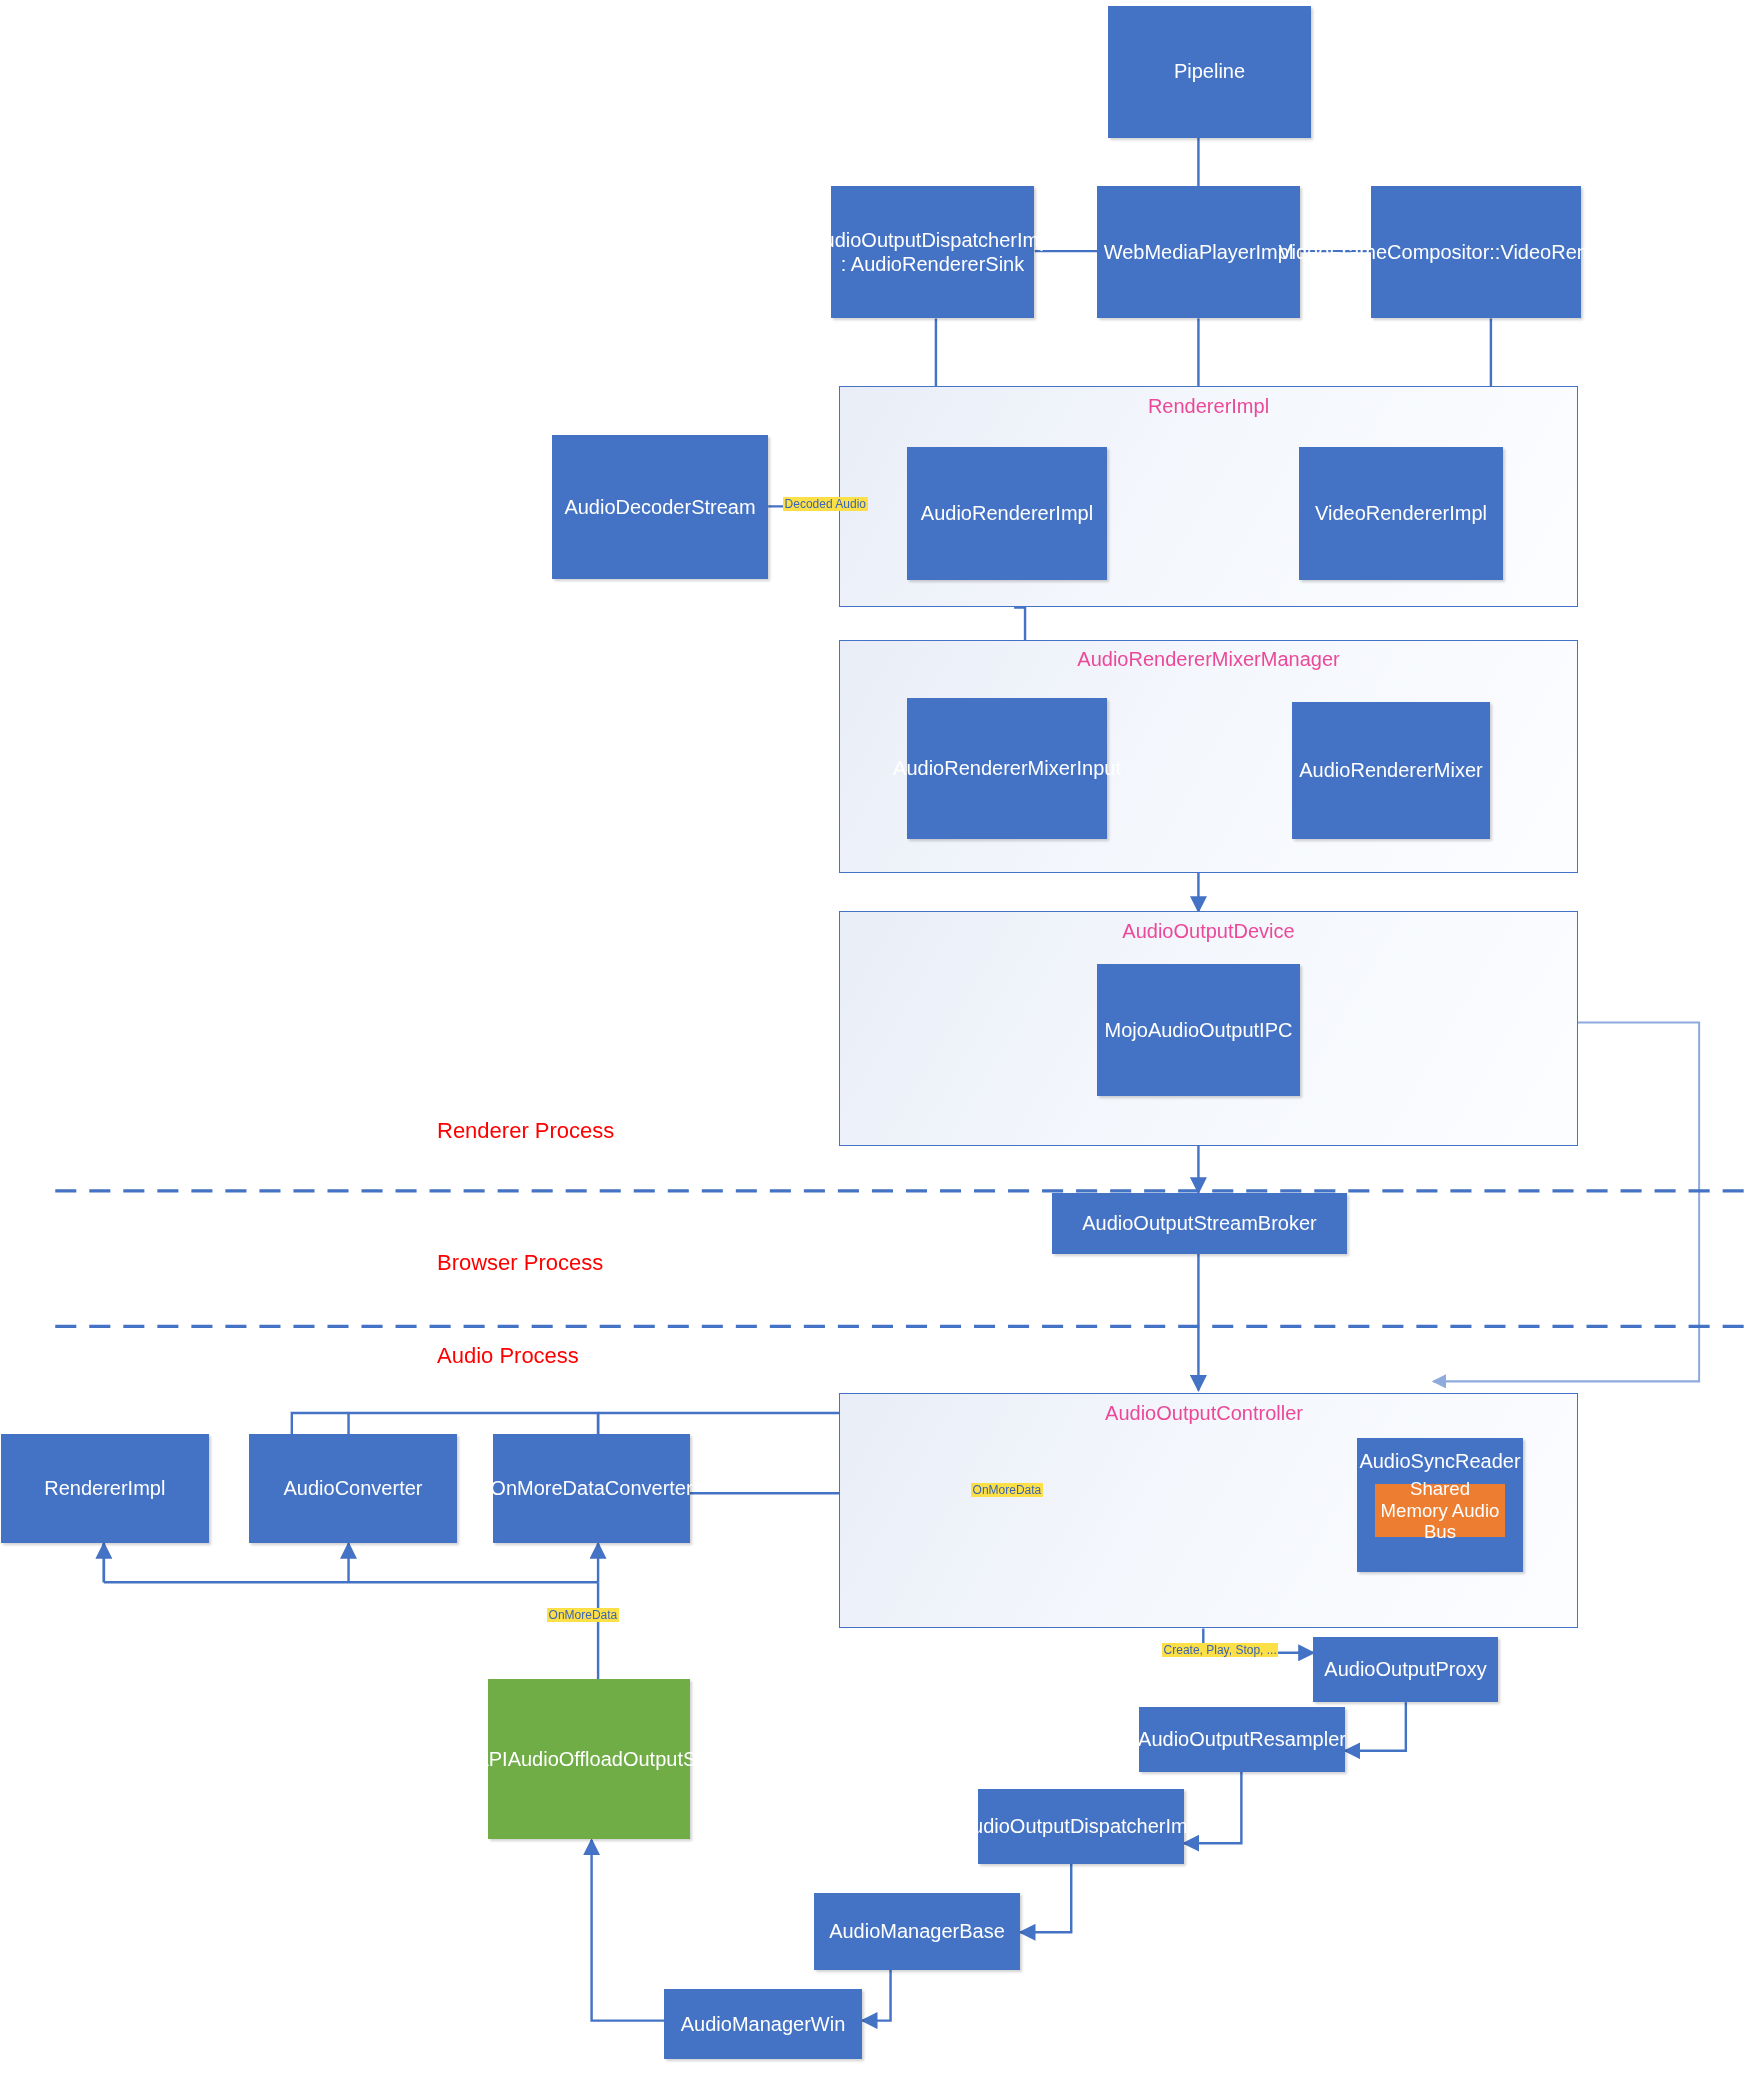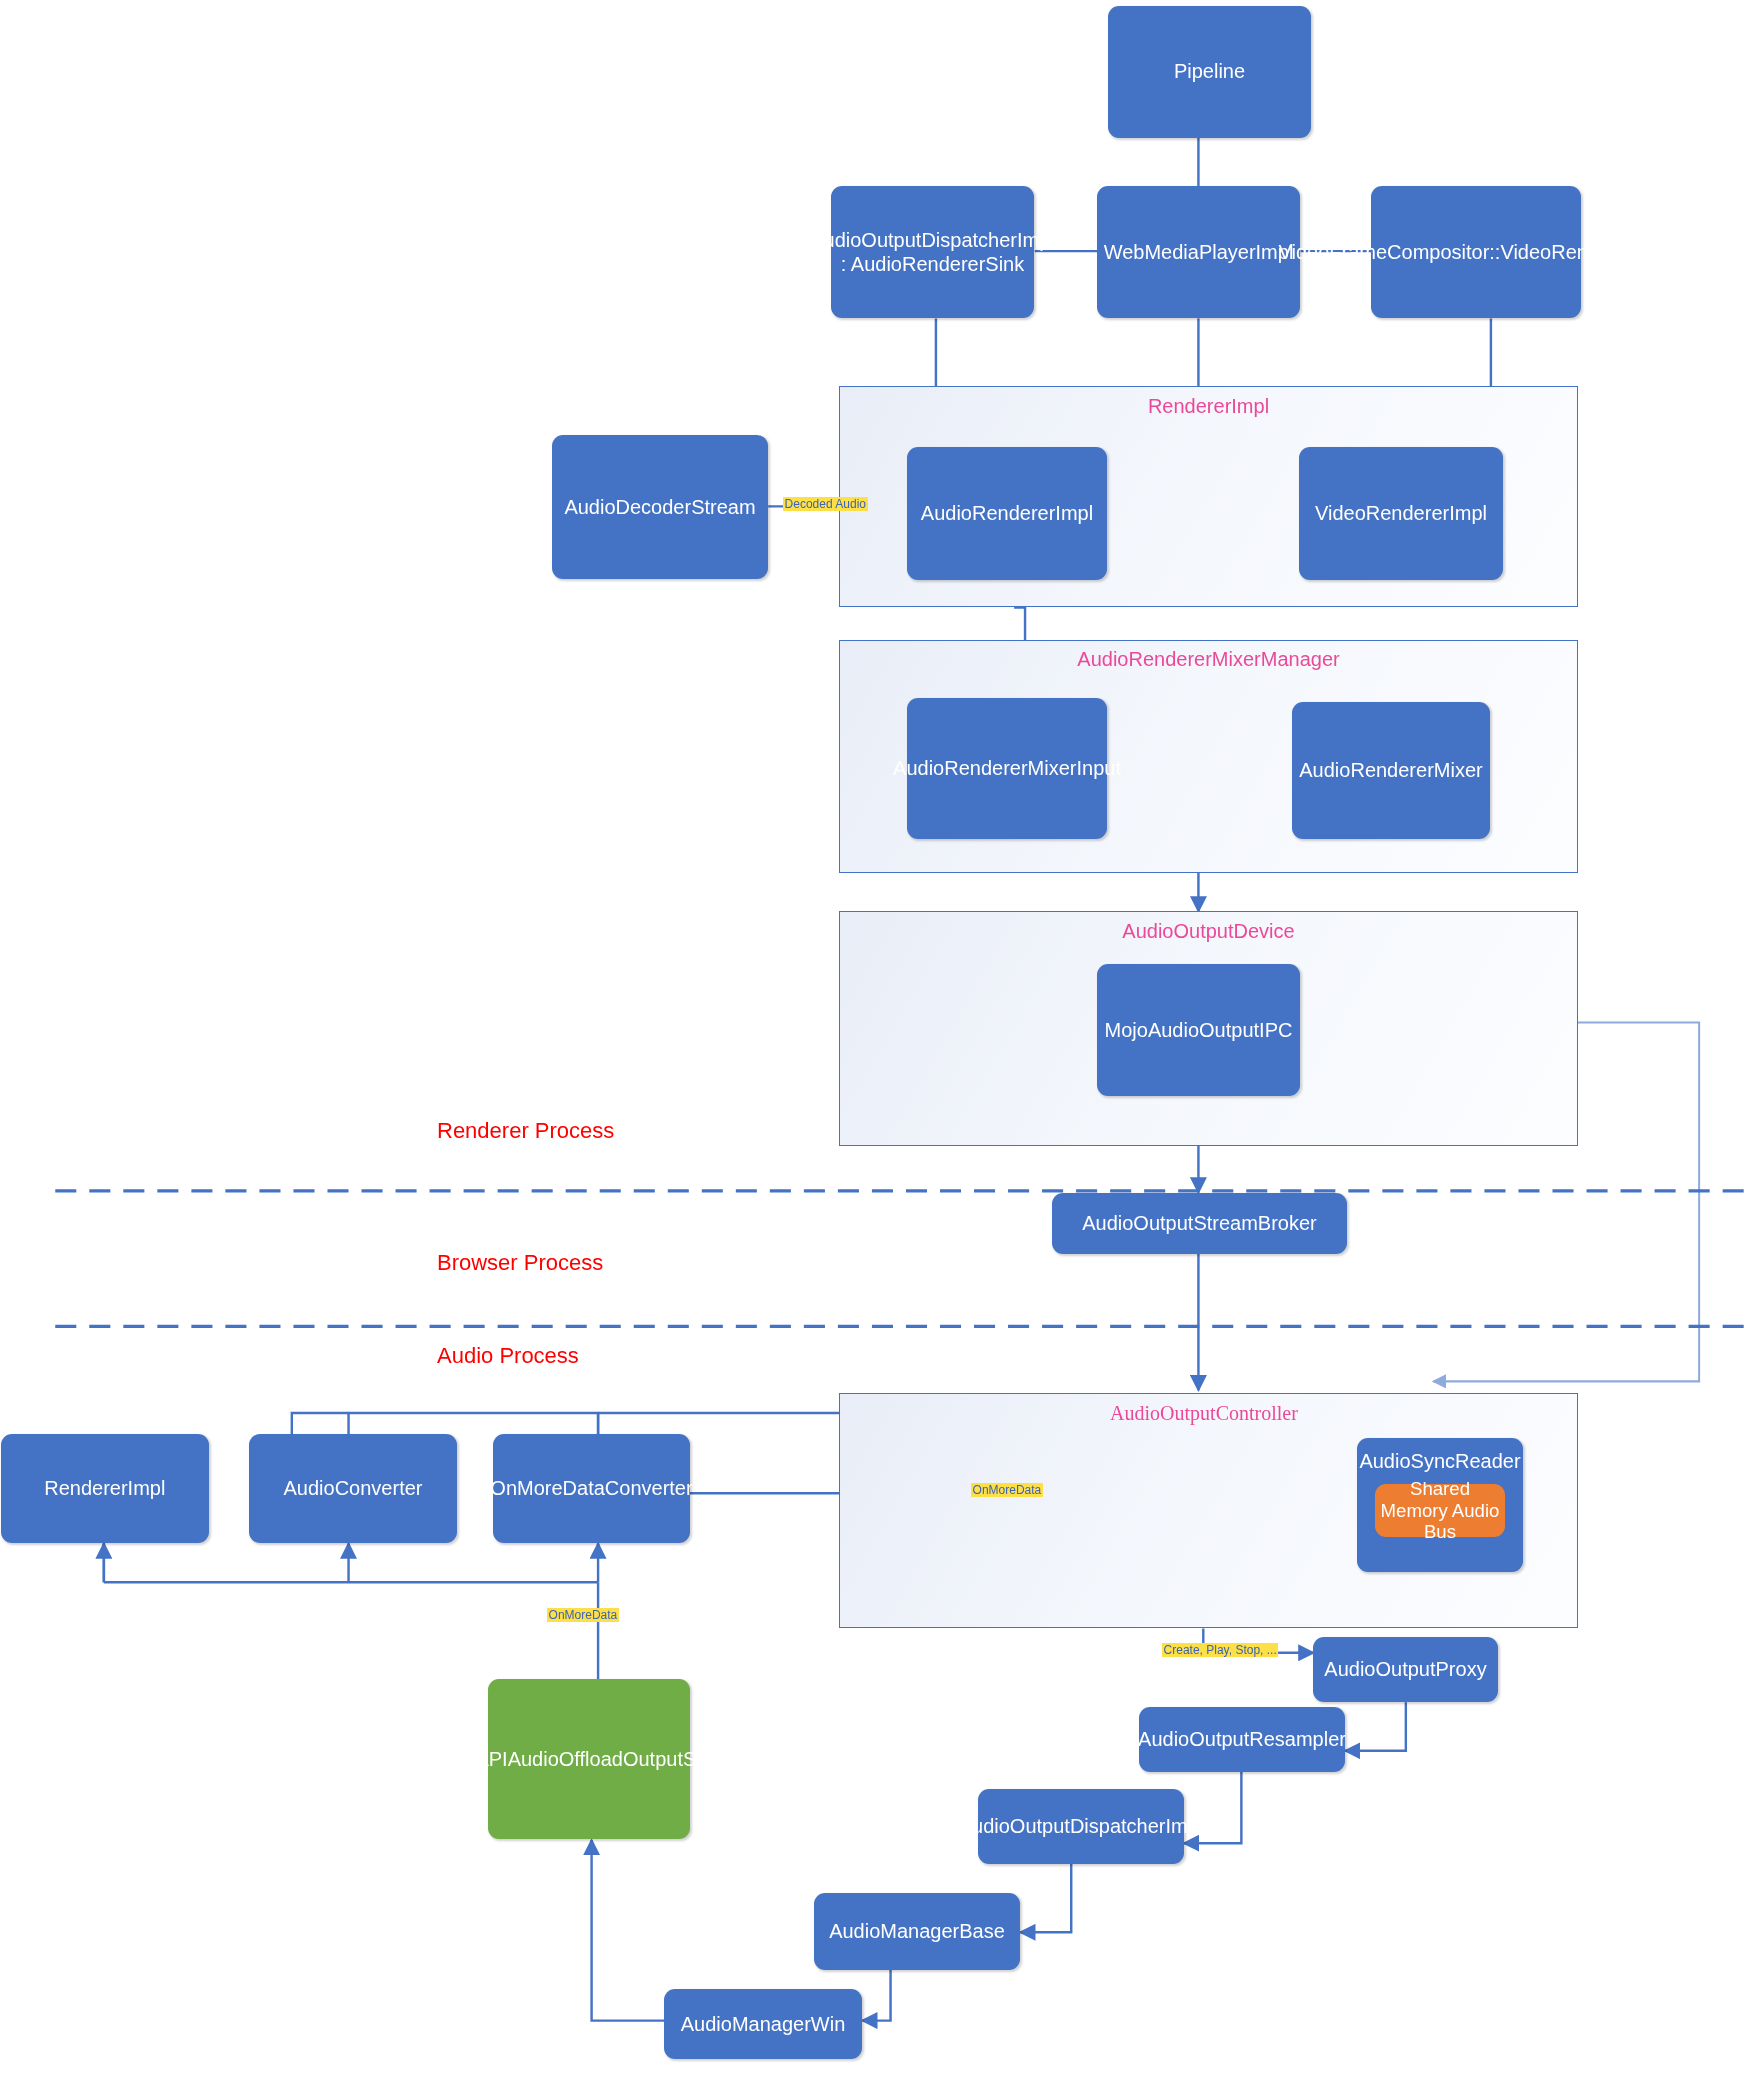--- a/index.html
+++ b/index.html
@@ -28,21 +28,20 @@
     display: flex;
     align-items: center;
     justify-content: center;
     text-align: center;
     color: #ffffff;
     font-size: 20px;
     line-height: 1.22;
     box-sizing: border-box;
     padding: 1.6px 4.9px;
     z-index: 5;
-    border-radius: 11px;
   }
   .node.blue {
     background: #4472C4;
     box-shadow: 1.6px 1.6px 2.4px rgba(0,0,0,0.18);
   }
   .node.green {
     background: #70AD47;
     box-shadow: 1.6px 1.6px 2.4px rgba(0,0,0,0.18);
   }
   .node.orange {
@@ -101,21 +100,21 @@
   <div class="group" style="left:839px; top:386px; width:739px; height:221px;"></div>
   <div class="group-title" style="left:839px; top:395px; width:739px;">RendererImpl</div>
 
   <div class="group" style="left:839px; top:640px; width:739px; height:233px;"></div>
   <div class="group-title" style="left:839px; top:648px; width:739px;">AudioRendererMixerManager</div>
 
   <div class="group" style="left:839px; top:911px; width:739px; height:235px;"></div>
   <div class="group-title" style="left:839px; top:920px; width:739px;">AudioOutputDevice</div>
 
   <div class="group" style="left:839px; top:1393px; width:739px; height:235px;"></div>
-  <div class="group-title" style="left:839px; top:1402px; width:730px;font-family:Liberation Serif, serif;">AudioOutputController</div>
+  <div class="group-title" style="left:839px; top:1402px; width:730px;">AudioOutputController</div>
 
   <svg id="wires" viewBox="0 0 2167 2571">
     <defs>
       <marker id="arrow" viewBox="0 0 10 10" refX="9" refY="5" markerWidth="7" markerHeight="7" orient="auto-start-reverse">
         <path d="M 0 0 L 10 5 L 0 10 z" fill="#4472C4"></path>
       </marker>
       <marker id="arrowlight" viewBox="0 0 10 10" refX="9" refY="5" markerWidth="7" markerHeight="7" orient="auto-start-reverse">
         <path d="M 0 0 L 10 5 L 0 10 z" fill="#8FAADC"></path>
       </marker>
       <marker id="arrowopen" viewBox="0 0 12 10" refX="11" refY="5" markerWidth="9" markerHeight="9" orient="auto-start-reverse">

